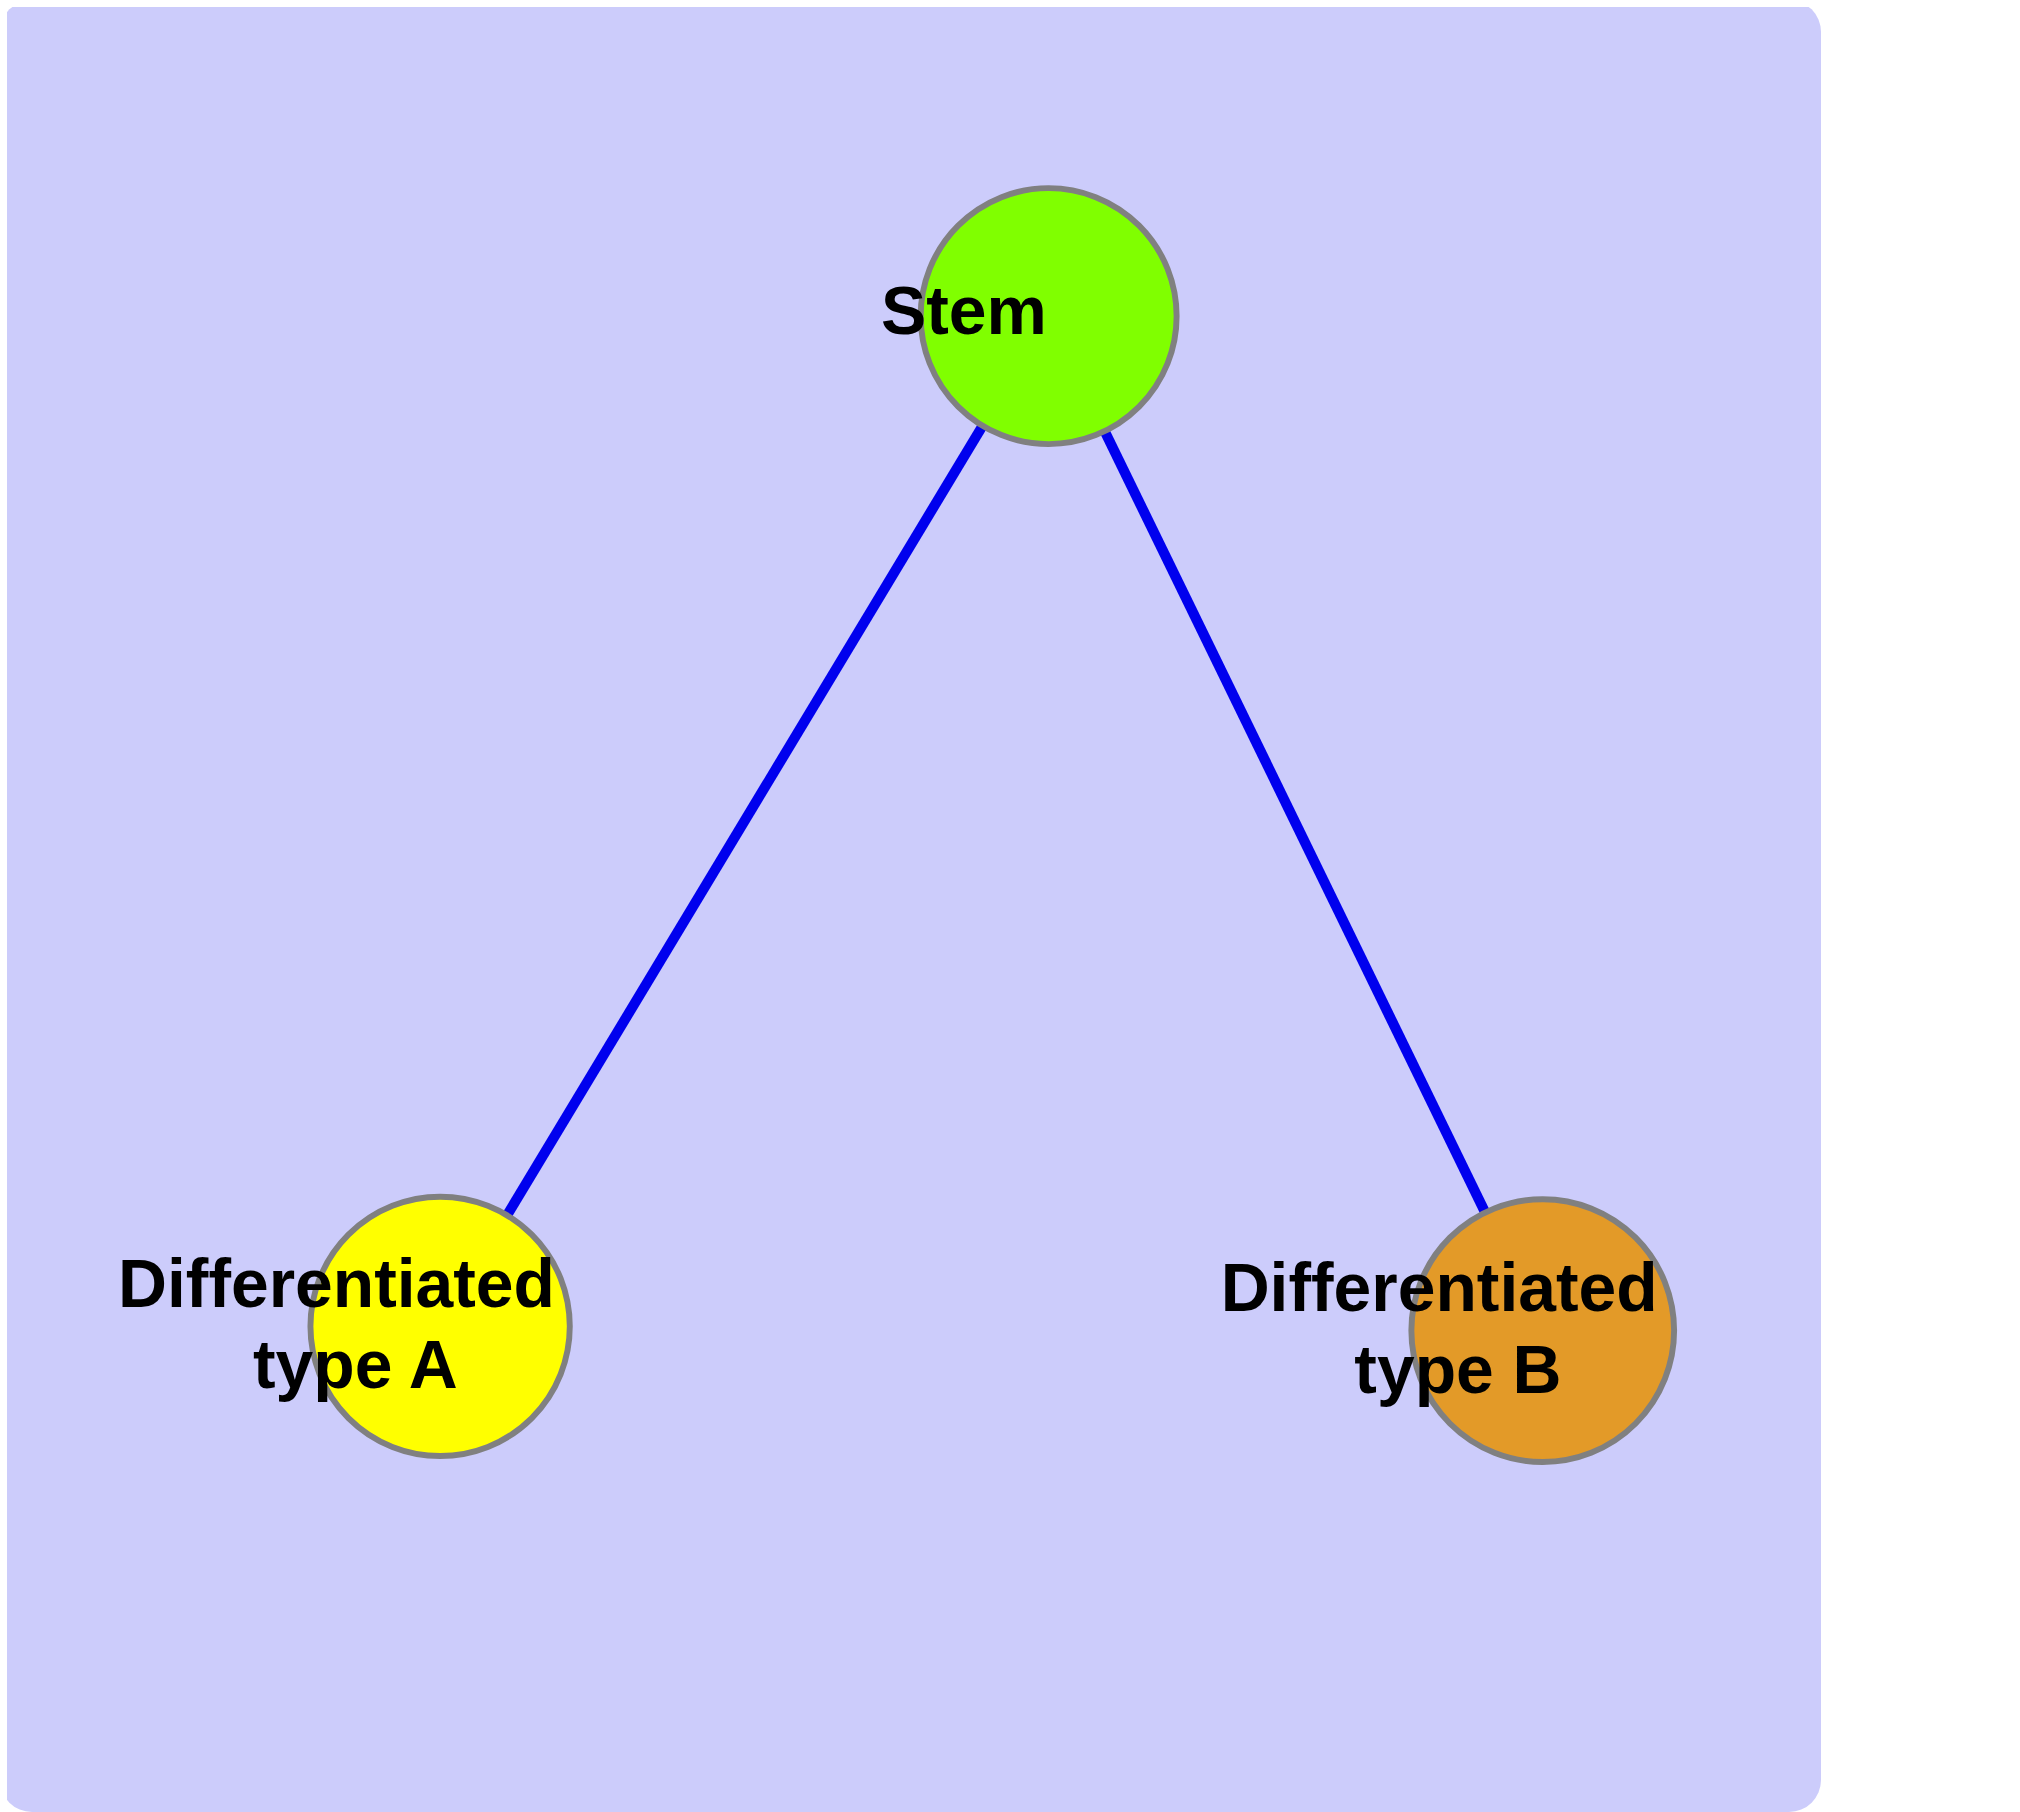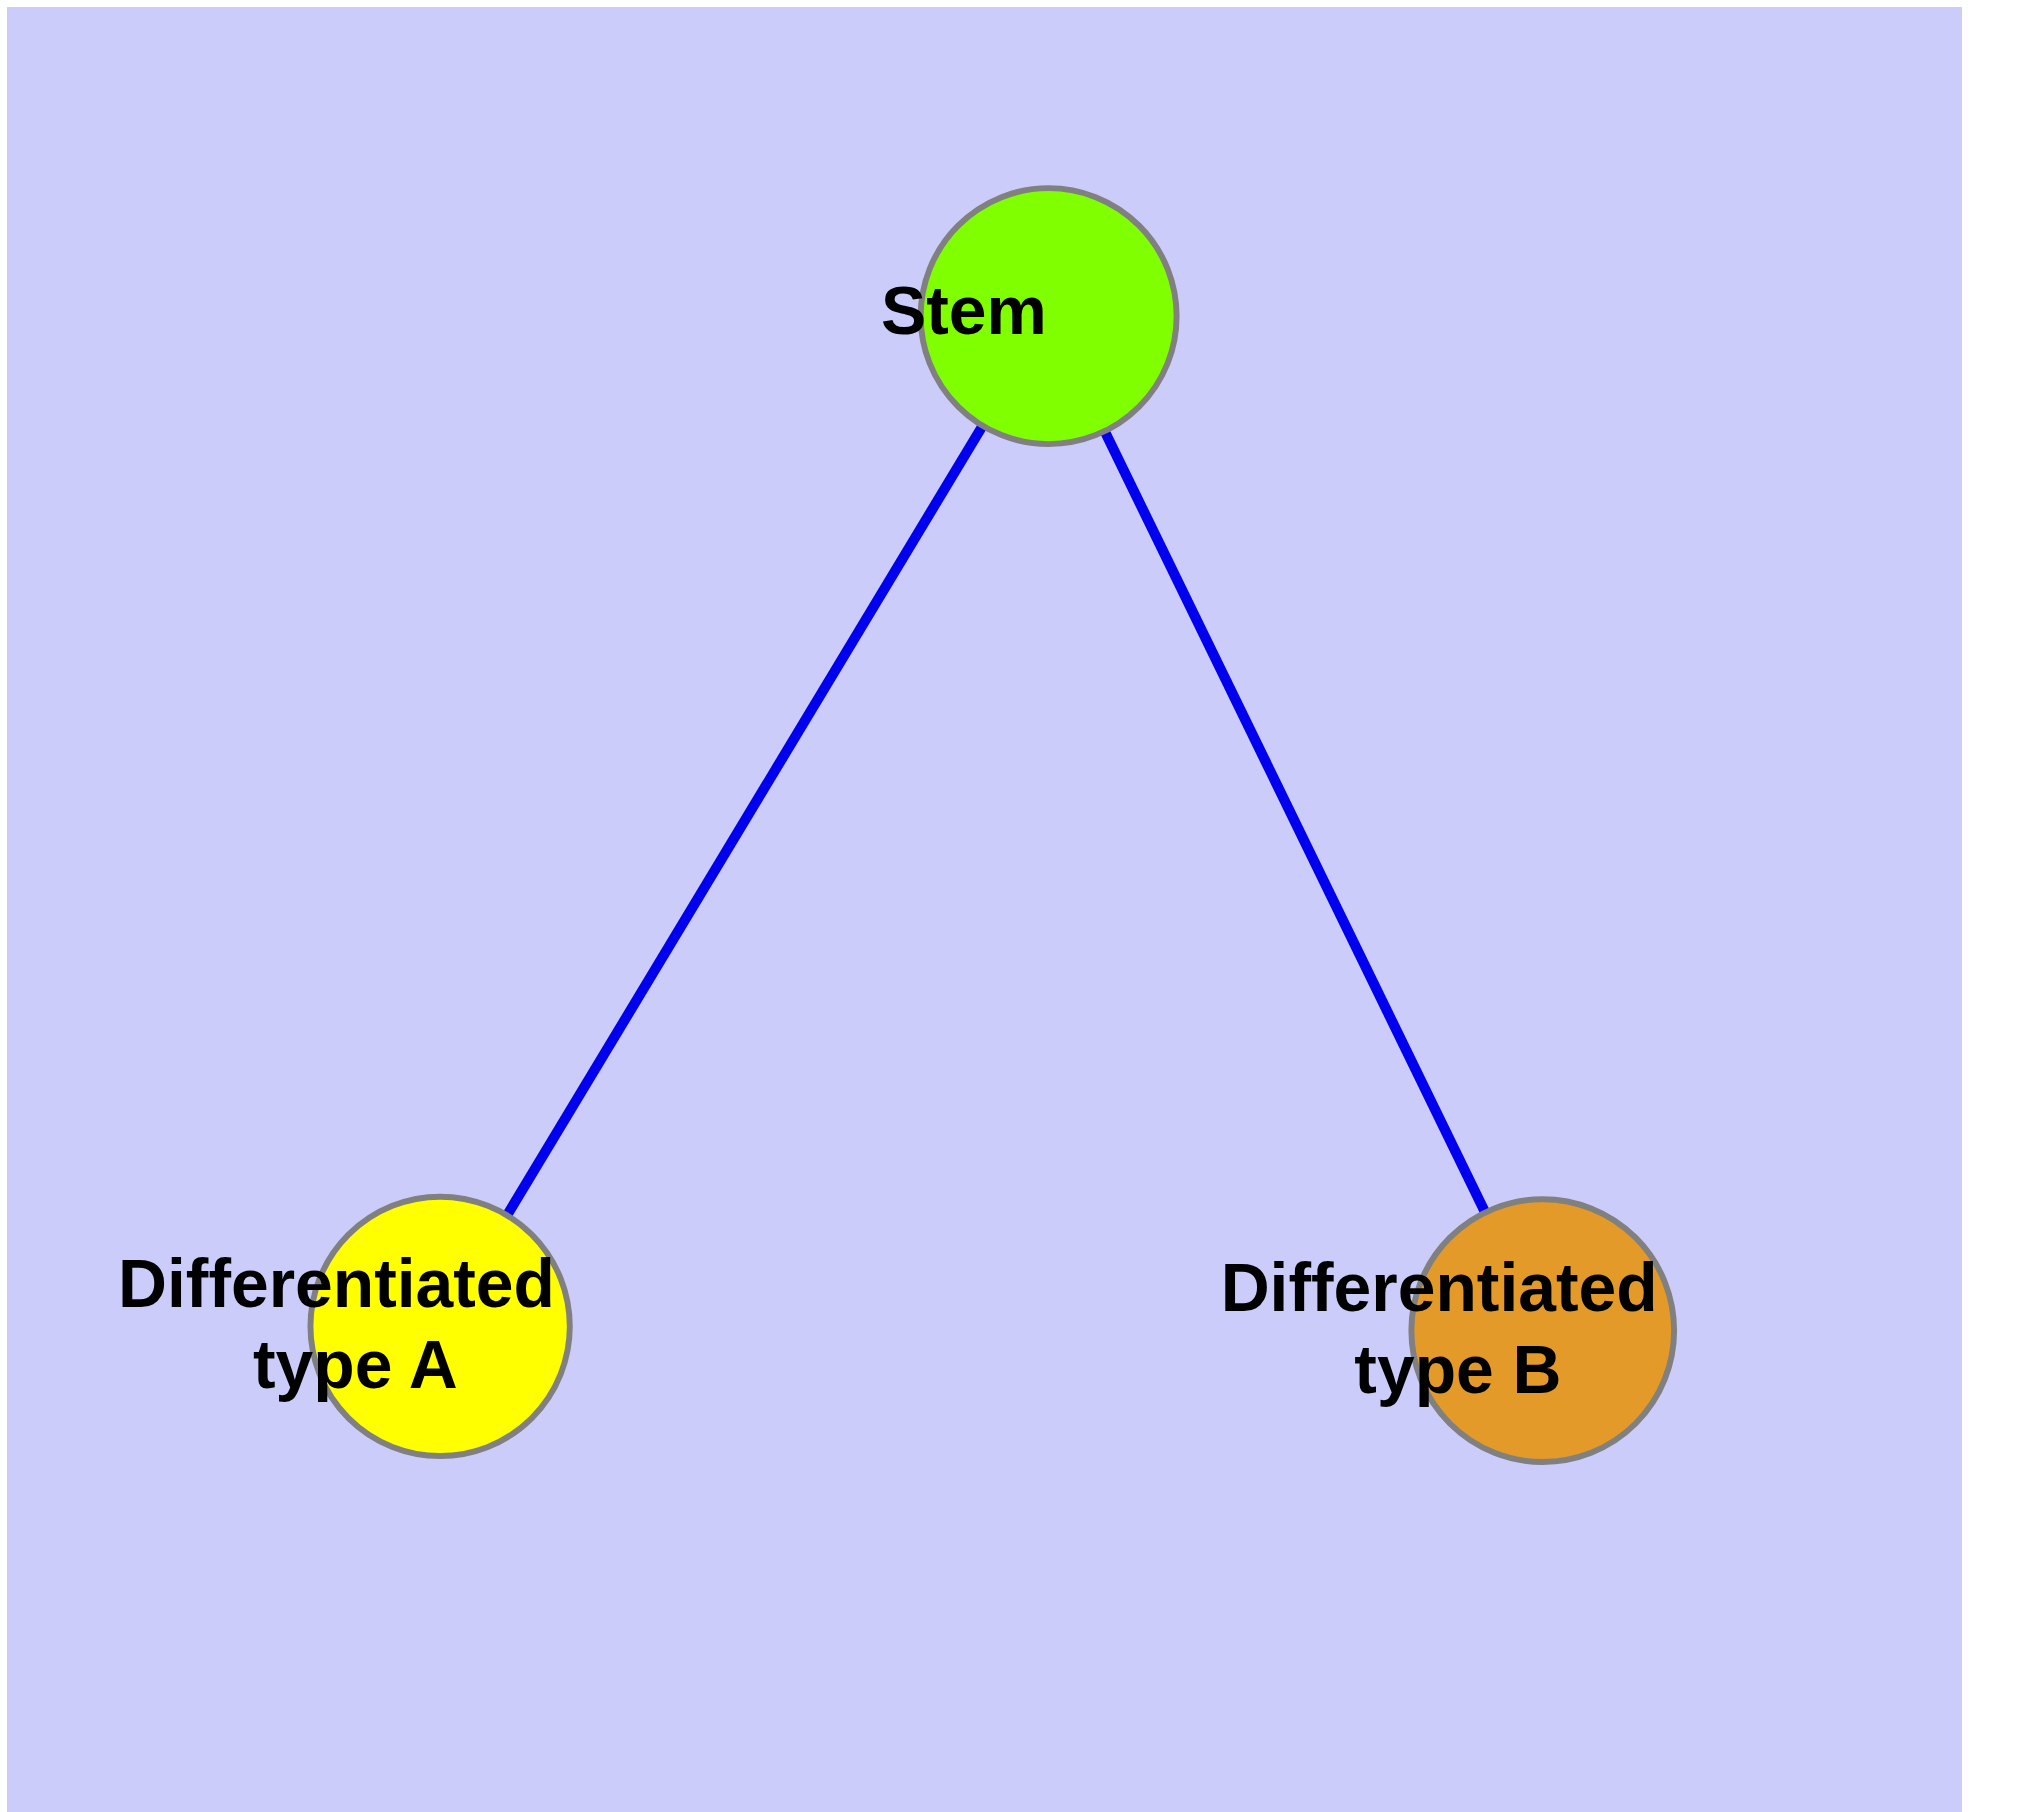--- a/index.html
+++ b/index.html
@@ -3,25 +3,26 @@
 <meta charset="utf-8">
 <title>Cell Differentiation Graph</title>
 <style>
   html, body {
     margin: 0;
     padding: 0;
     background: #ffffff;
   }
   #canvas {
     position: relative;
-    width: 1962px;
+    width: 1821px;
     height: 1812px;
     background: #ffffff;
     overflow: hidden;
     font-family: "Liberation Sans", "DejaVu Sans", sans-serif;
+    border-radius: 32px;
   }
   #plot-area {
     position: absolute;
     left: 6.8px;
     top: 6.8px;
     width: 2014px;
     height: 1805px;
     background: #ccccfb;
   }
   #graph-svg {

